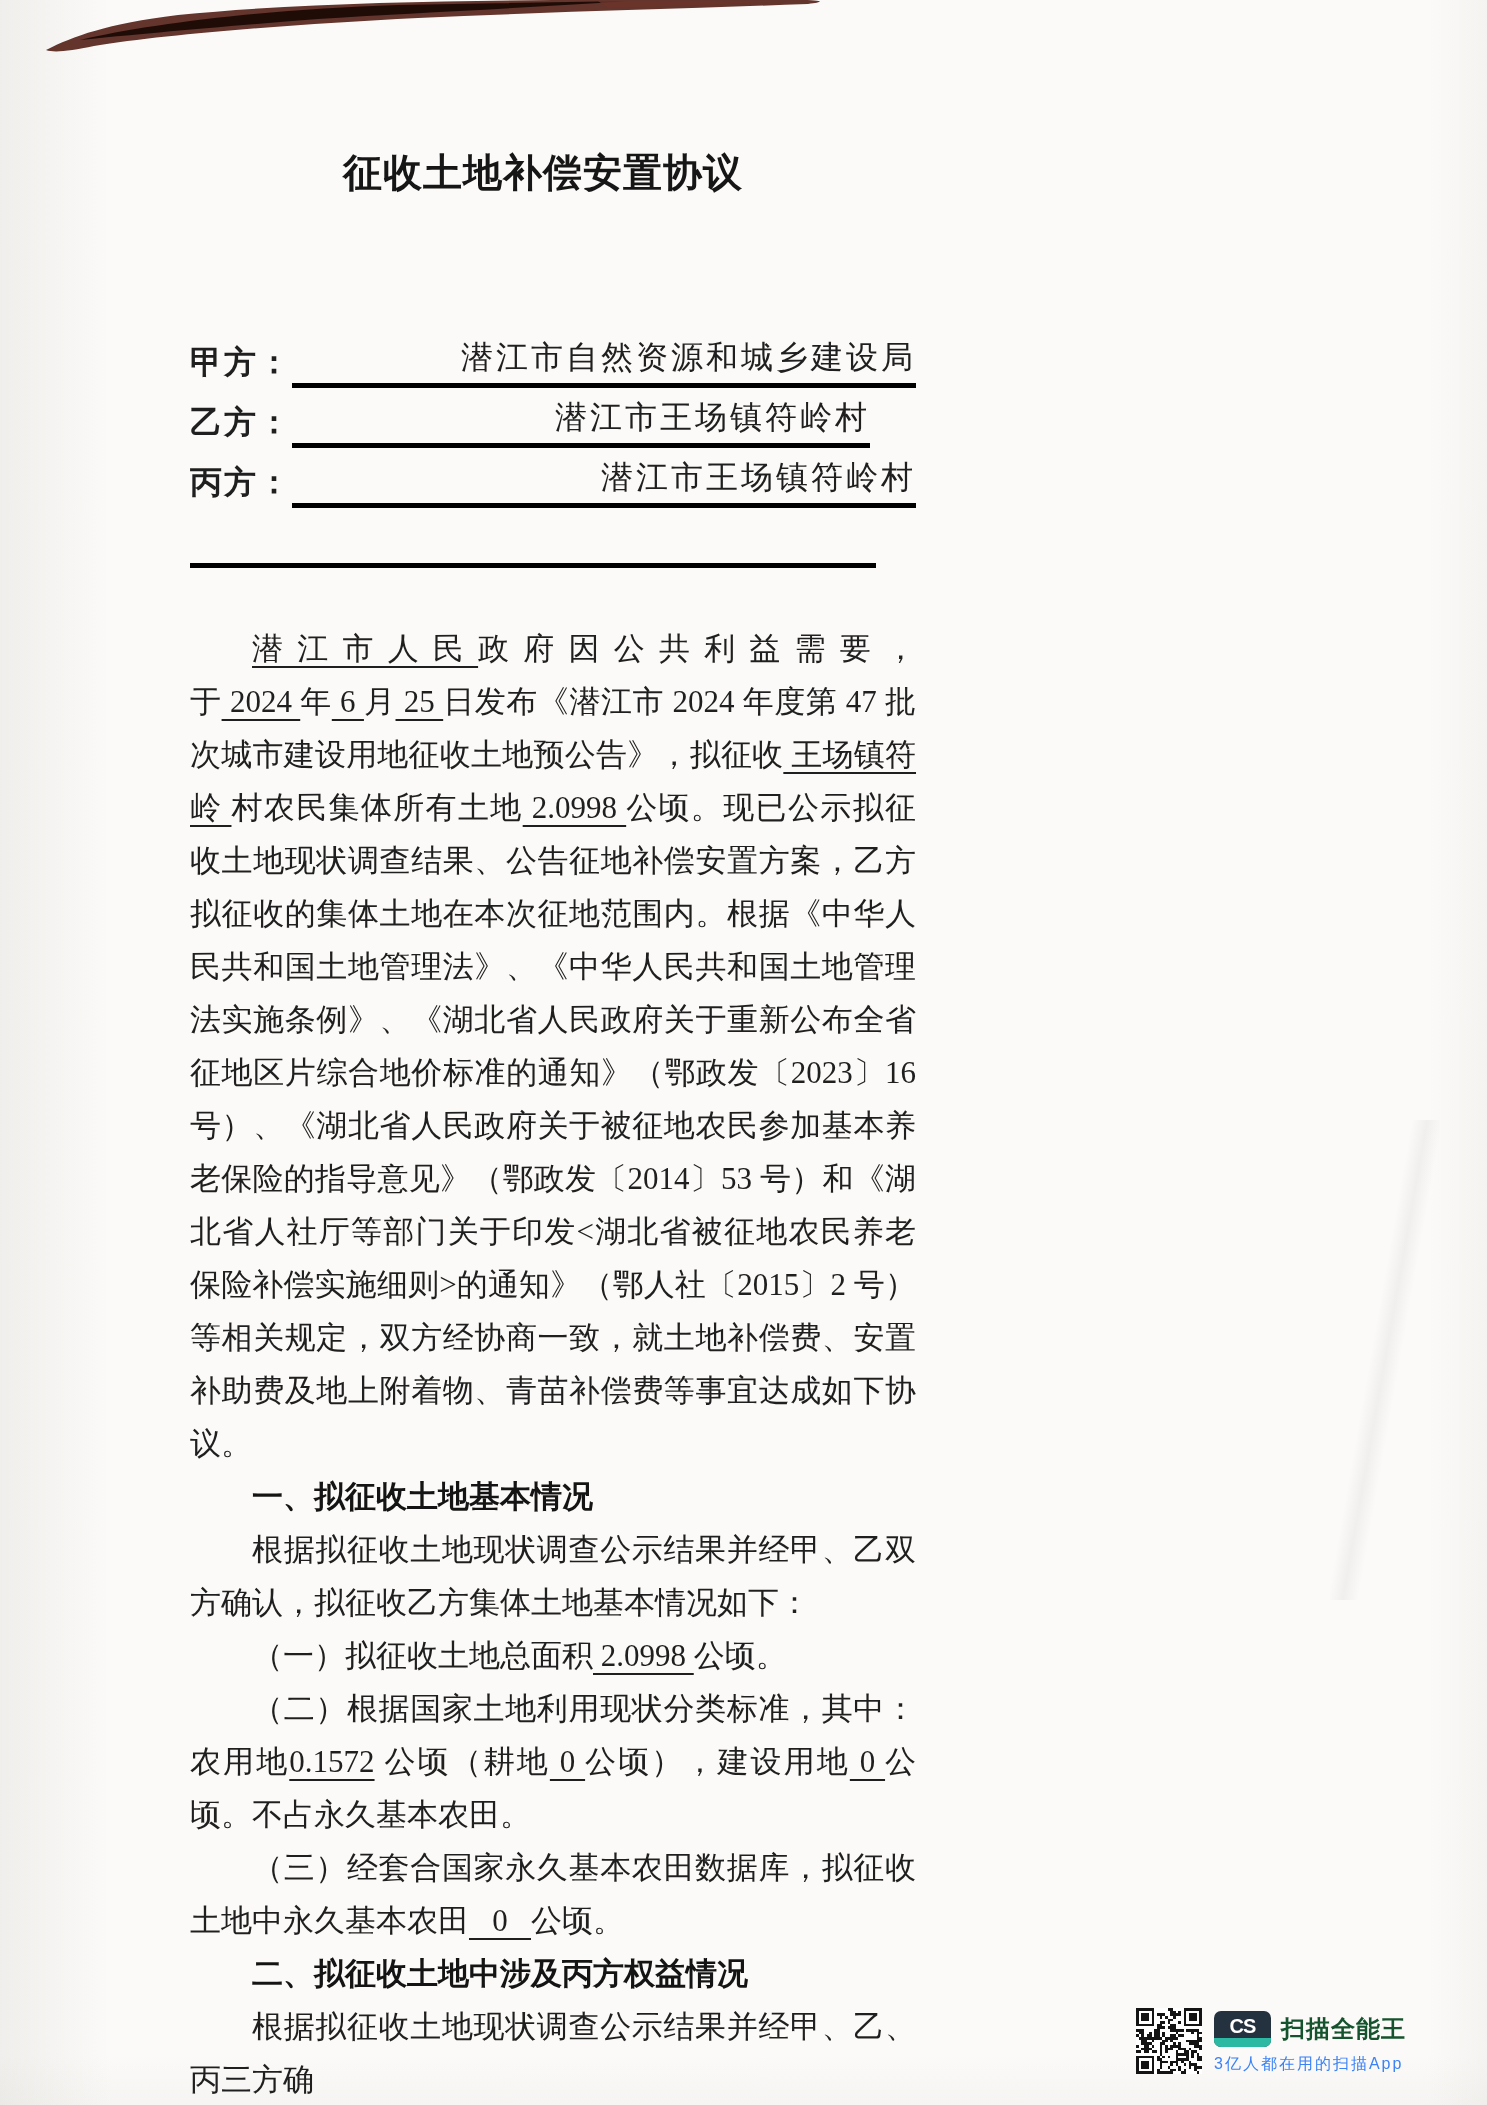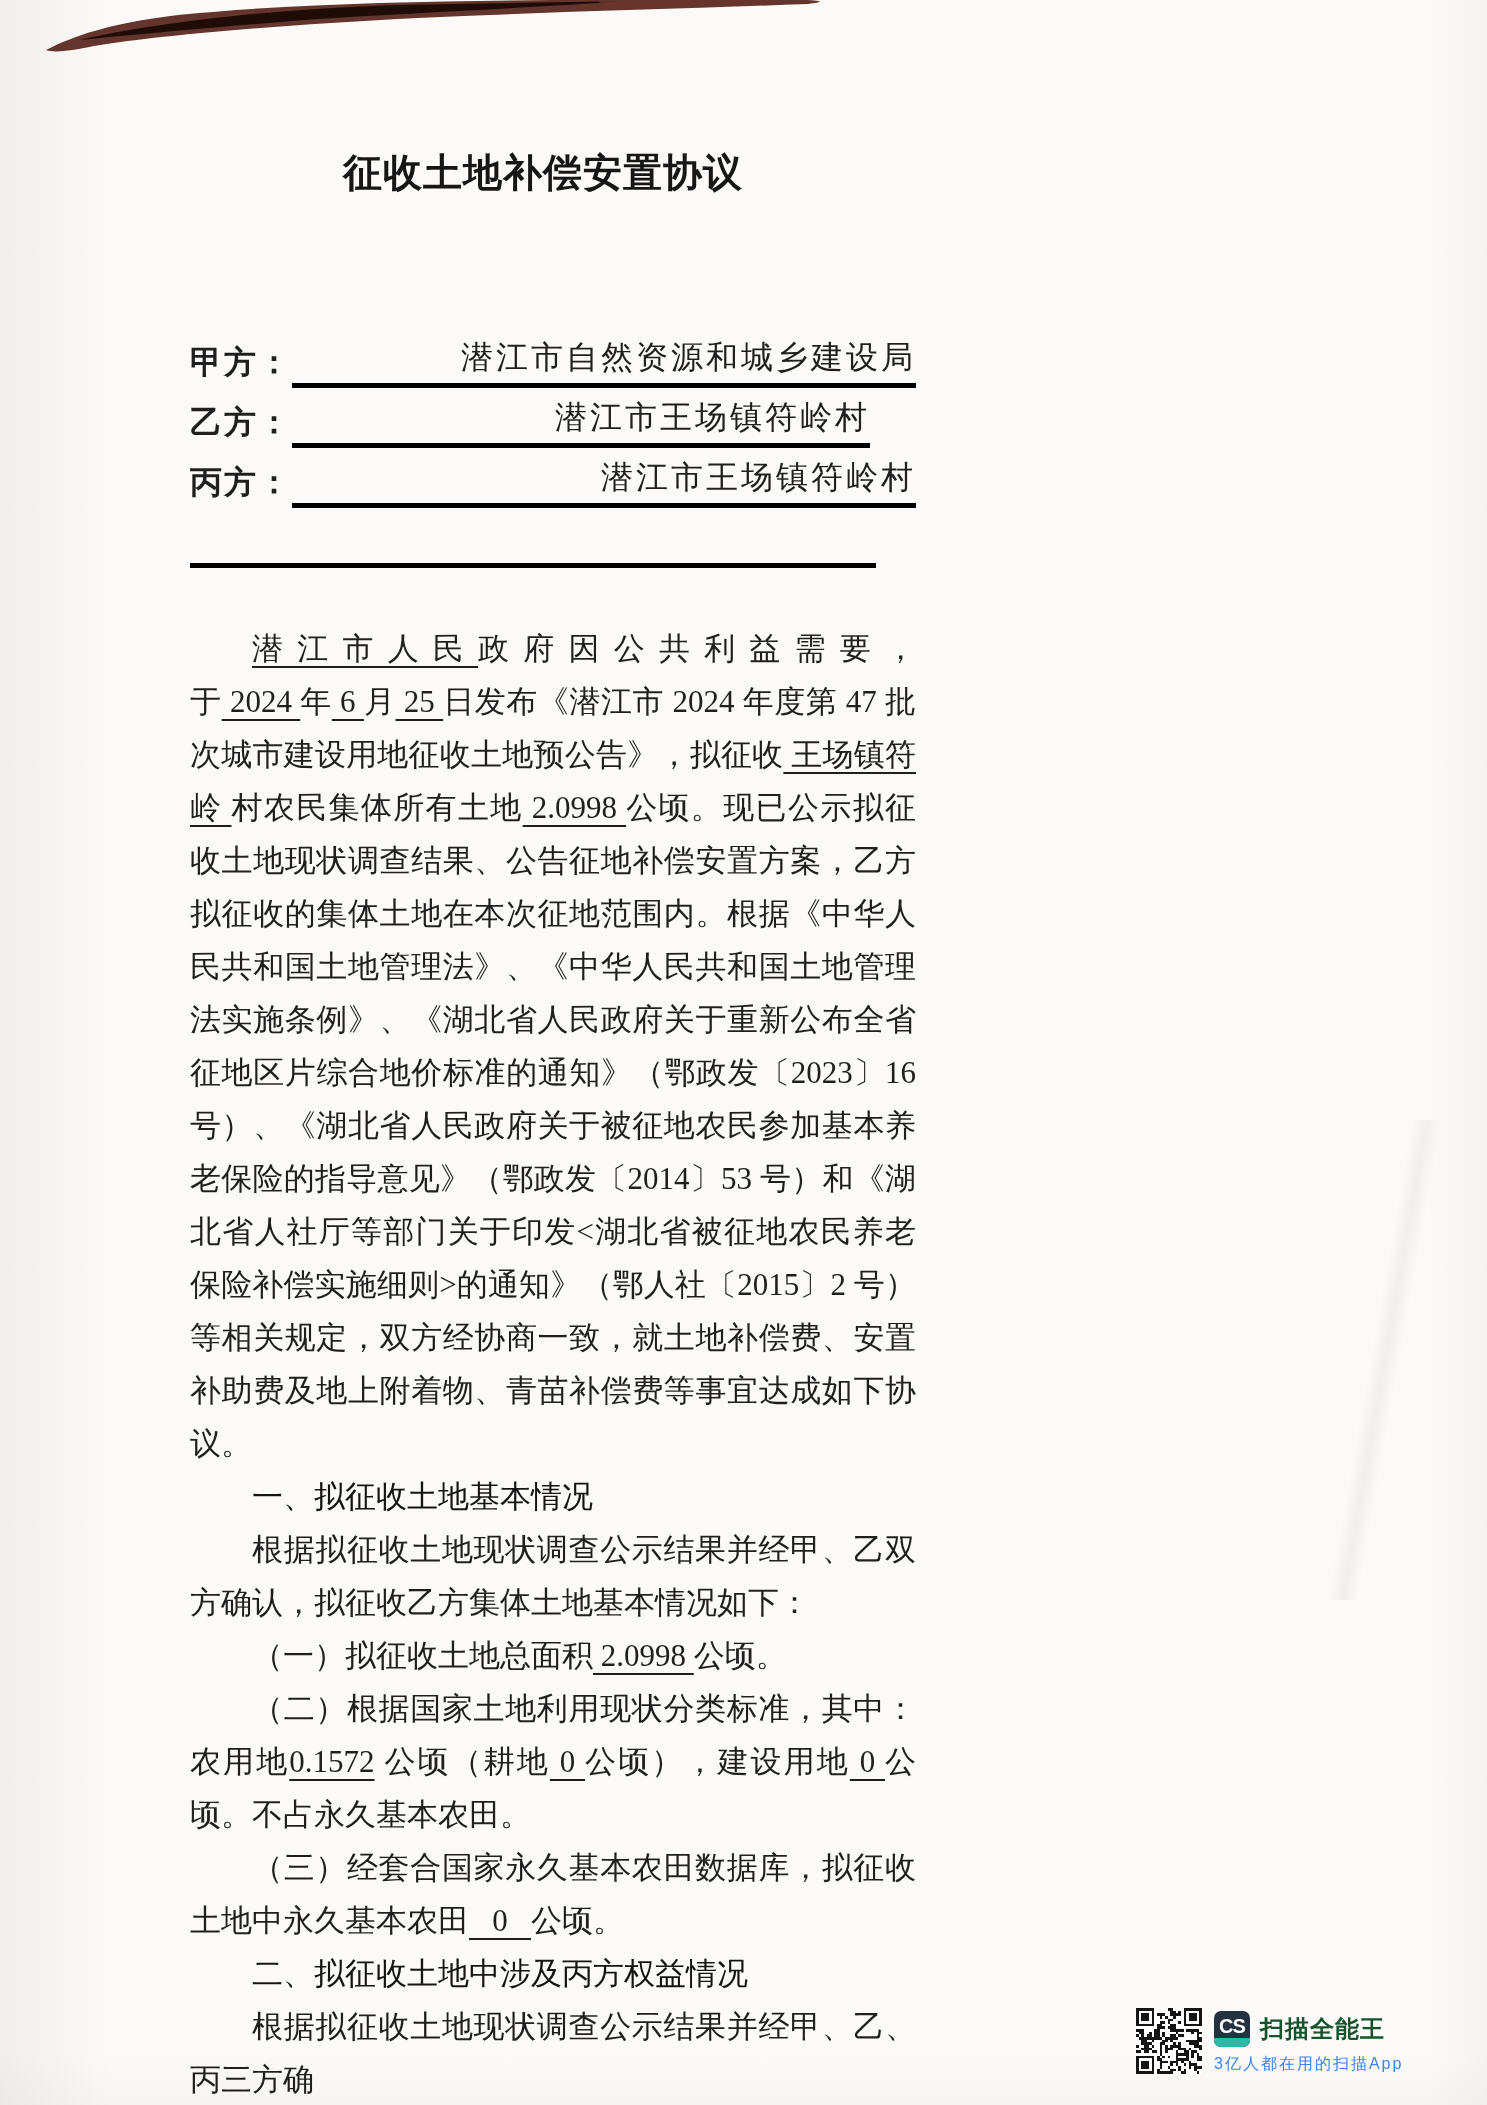--- a/index.html
+++ b/index.html
@@ -29,31 +29,31 @@
   .party-row{display:flex;align-items:flex-end;height:60px;}
   .party-label{white-space:nowrap;letter-spacing:2px;padding-bottom:3px;font-weight:600;}
   .party-fill{flex:1;text-align:right;border-bottom:5px solid #000000;padding-bottom:3px;letter-spacing:3px;min-height:40px;}
   .party-row.r2 .party-fill{margin-right:46px;}
   .party-row.r4 .party-fill{margin-right:40px;}
   .body-text{
     position:absolute;top:622px;left:190px;width:726px;
     font-size:31px;line-height:53px;text-align:justify;text-align-last:left;
   }
   .body-text p{margin:0;text-indent:2em;}
-  .body-text p.heading{font-family:"Liberation Sans","DejaVu Sans",sans-serif;font-weight:400;color:#141414;}
+  .body-text p.heading{font-family:"Liberation Sans","DejaVu Sans",sans-serif;font-weight:700;color:#141414;}
   .body-text span.u{text-decoration:underline;text-decoration-thickness:2px;text-underline-offset:7px;}
   .watermark{
     position:absolute;left:1136px;top:2008px;display:flex;gap:12px;align-items:flex-start;
     font-family:"Liberation Sans","DejaVu Sans",sans-serif;
   }
   .qr{width:66px;height:66px;background:#fff;}
   .qr svg{display:block;}
   .wm-right{padding-top:3px;}
   .wm-top{display:flex;align-items:center;gap:10px;}
-  .cs-logo{position:relative;width:36px;height:36px;background:#24313e;border-radius:7px;
+  .cs-logo{position:relative;width:57px;height:36px;background:#24313e;border-radius:7px;
     color:#ffffff;font-weight:700;font-size:20px;display:flex;align-items:center;justify-content:center;overflow:hidden;}
   .cs-logo span{position:relative;z-index:1;margin-bottom:5px;letter-spacing:-1px;}
   .cs-accent{position:absolute;bottom:0;left:0;right:0;height:9px;background:#2cb9a3;}
   .wm-name{font-size:24px;font-weight:700;color:#14532d;letter-spacing:1px;}
   .wm-tagline{margin-top:7px;font-size:16px;color:#3b82f6;letter-spacing:2px;}
 </style>
 </head>
 <body>
 
 <div class="page">

